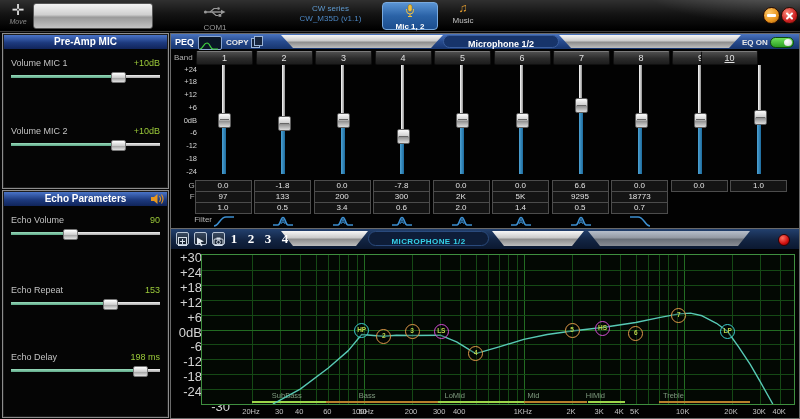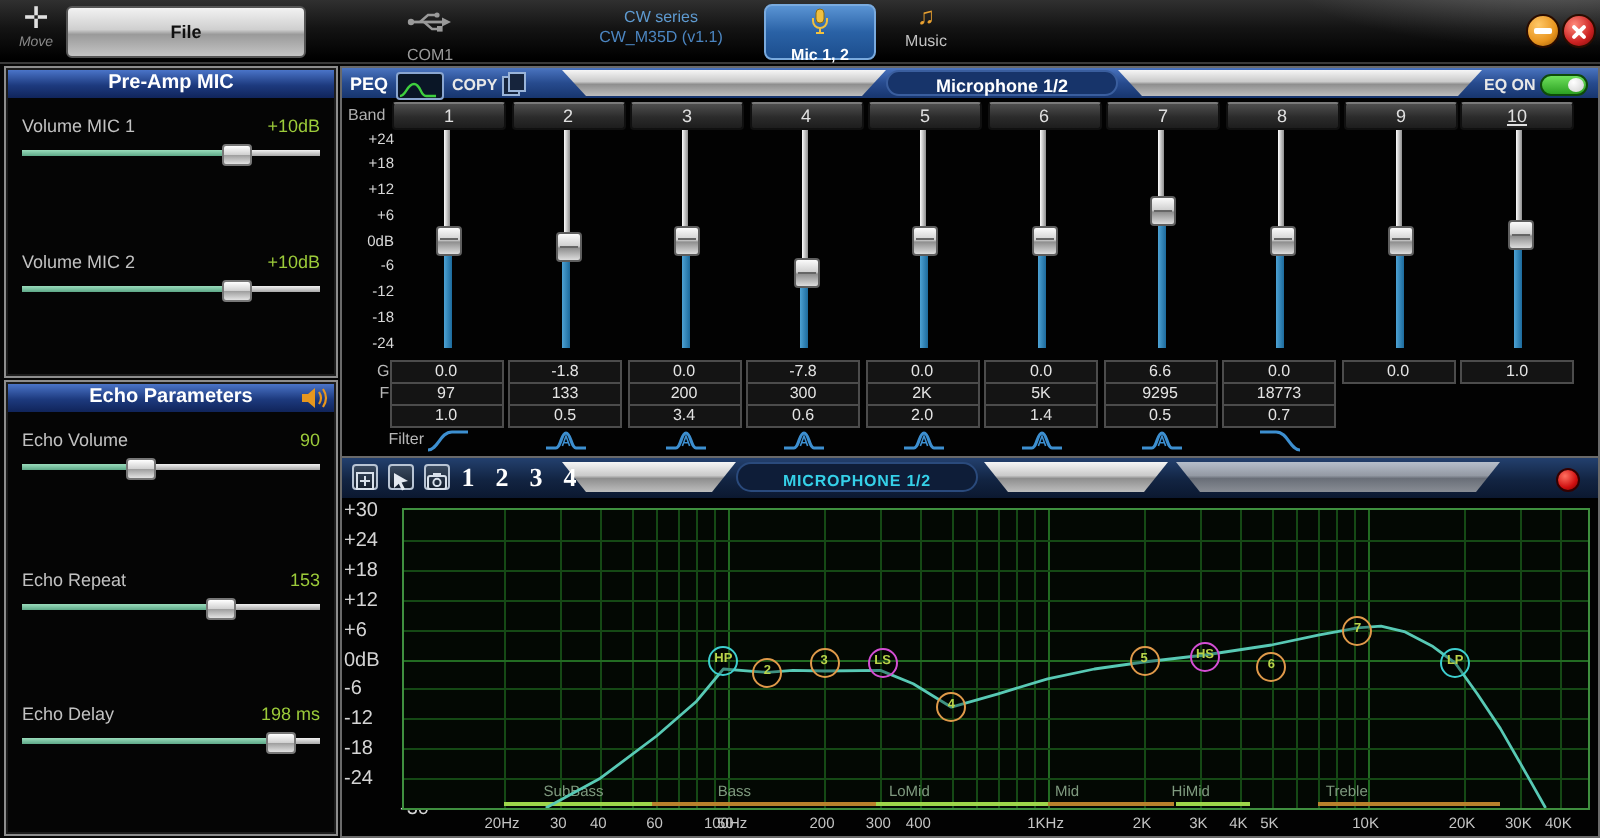--- a/index.html
+++ b/index.html
@@ -97,41 +97,40 @@
     font-family:"Liberation Serif",serif;font-size:13px;}
   #g-banner-pill{position:absolute;left:197px;top:2px;width:121px;height:15px;background:#0e1d38;
     border:1px solid #2a4a7c;border-radius:8px;box-sizing:border-box;text-align:center;line-height:13px;}
   #g-banner-pill span{font-size:8px;font-weight:bold;color:#35d0e8;letter-spacing:.4px;}
   #rec-led{position:absolute;left:607px;top:5px;width:10px;height:10px;border-radius:50%;
     background:radial-gradient(circle at 35% 30%,#ff7060,#d01010 60%,#700000);border:1px solid #300;}
   #plot{position:absolute;left:30px;top:25px;width:592px;height:149px;background:#030803;
     border:1px solid #3f8f3f;box-sizing:content-box;}
   .gl-v,.gl-h{position:absolute;background:#154915;}
   .gl-v.maj,.gl-h.maj{background:#226b22;}
-  .ytick{position:absolute;left:1px;width:30px;font-size:10px;color:#d4d4d4;}
+  .ytick{position:absolute;left:1px;width:30px;text-align:right;font-size:13px;color:#d4d4d4;}
   .xtick{position:absolute;width:34px;text-align:center;font-size:7.5px;color:#c4c4c4;}
   .range-lab{position:absolute;width:44px;text-align:center;font-size:7.5px;color:#7f9a7f;}
   .range-seg{position:absolute;height:2px;}
   .mk{position:absolute;width:15px;height:15px;border-radius:50%;box-sizing:border-box;
     border:1.6px solid #fff;background:rgba(0,0,0,.28);text-align:center;
     font-size:6.5px;font-weight:bold;color:#b9d34a;line-height:12px;}
 </style>
 </head>
 <body>
 
 <div id="app">
 
   <div id="titlebar">
     <div id="sheen"></div>
     <div class="move">
       <div class="move-glyph">✛</div>
       <div class="move-label">Move</div>
     </div>
     <div class="menu-group">
-      <button class="menu-btn">File</button>
     </div>
     <div class="com">
       <svg width="24" height="11" viewBox="0 0 24 11">
         <circle cx="2.5" cy="6" r="1.6" fill="#9a9a9a"></circle>
         <path d="M4 6 H18" stroke="#9a9a9a" stroke-width="1.4" fill="none"></path>
         <path d="M7 6 L11 2.5 H14.5" stroke="#9a9a9a" stroke-width="1.2" fill="none"></path>
         <circle cx="15.5" cy="2.5" r="1.3" fill="#9a9a9a"></circle>
         <path d="M9 6 L13 9.5 H15.5" stroke="#9a9a9a" stroke-width="1.2" fill="none"></path>
         <rect x="15.5" y="8" width="2.8" height="2.8" fill="#9a9a9a"></rect>
         <path d="M18 3.8 L22.5 6 L18 8.2 Z" fill="#9a9a9a"></path>
@@ -253,21 +252,21 @@
     <div id="eq-body">
         <div class="band-btn" style="left: 25px; width: 55px;">1</div>
         <div class="band-btn" style="left: 84.5px; width: 55px;">2</div>
         <div class="band-btn" style="left: 144px; width: 55px;">3</div>
         <div class="band-btn" style="left: 203.5px; width: 55px;">4</div>
         <div class="band-btn" style="left: 263px; width: 55px;">5</div>
         <div class="band-btn" style="left: 322.5px; width: 55px;">6</div>
         <div class="band-btn" style="left: 382px; width: 55px;">7</div>
         <div class="band-btn" style="left: 441.5px; width: 55px;">8</div>
         <div class="band-btn" style="left: 501px; width: 55px;">9</div>
-        <div class="band-btn" style="left: 559px; width: 55px; text-decoration: underline;">10</div>
+        <div class="band-btn" style="left: 530px; width: 55px; text-decoration: underline;">10</div>
         <div class="scale-lab" style="left: 0px; top: 30.5px;">+24</div>
         <div class="scale-lab" style="left: 0px; top: 43.25px;">+18</div>
         <div class="scale-lab" style="left: 0px; top: 56px;">+12</div>
         <div class="scale-lab" style="left: 0px; top: 68.75px;">+6</div>
         <div class="scale-lab" style="left: 0px; top: 81.5px;">0dB</div>
         <div class="scale-lab" style="left: 0px; top: 94.25px;">-6</div>
         <div class="scale-lab" style="left: 0px; top: 107px;">-12</div>
         <div class="scale-lab" style="left: 0px; top: 119.75px;">-18</div>
         <div class="scale-lab" style="left: 0px; top: 132.5px;">-24</div>
         <div class="trk-w" style="left: 51px; top: 31px; height: 54px;"></div>

